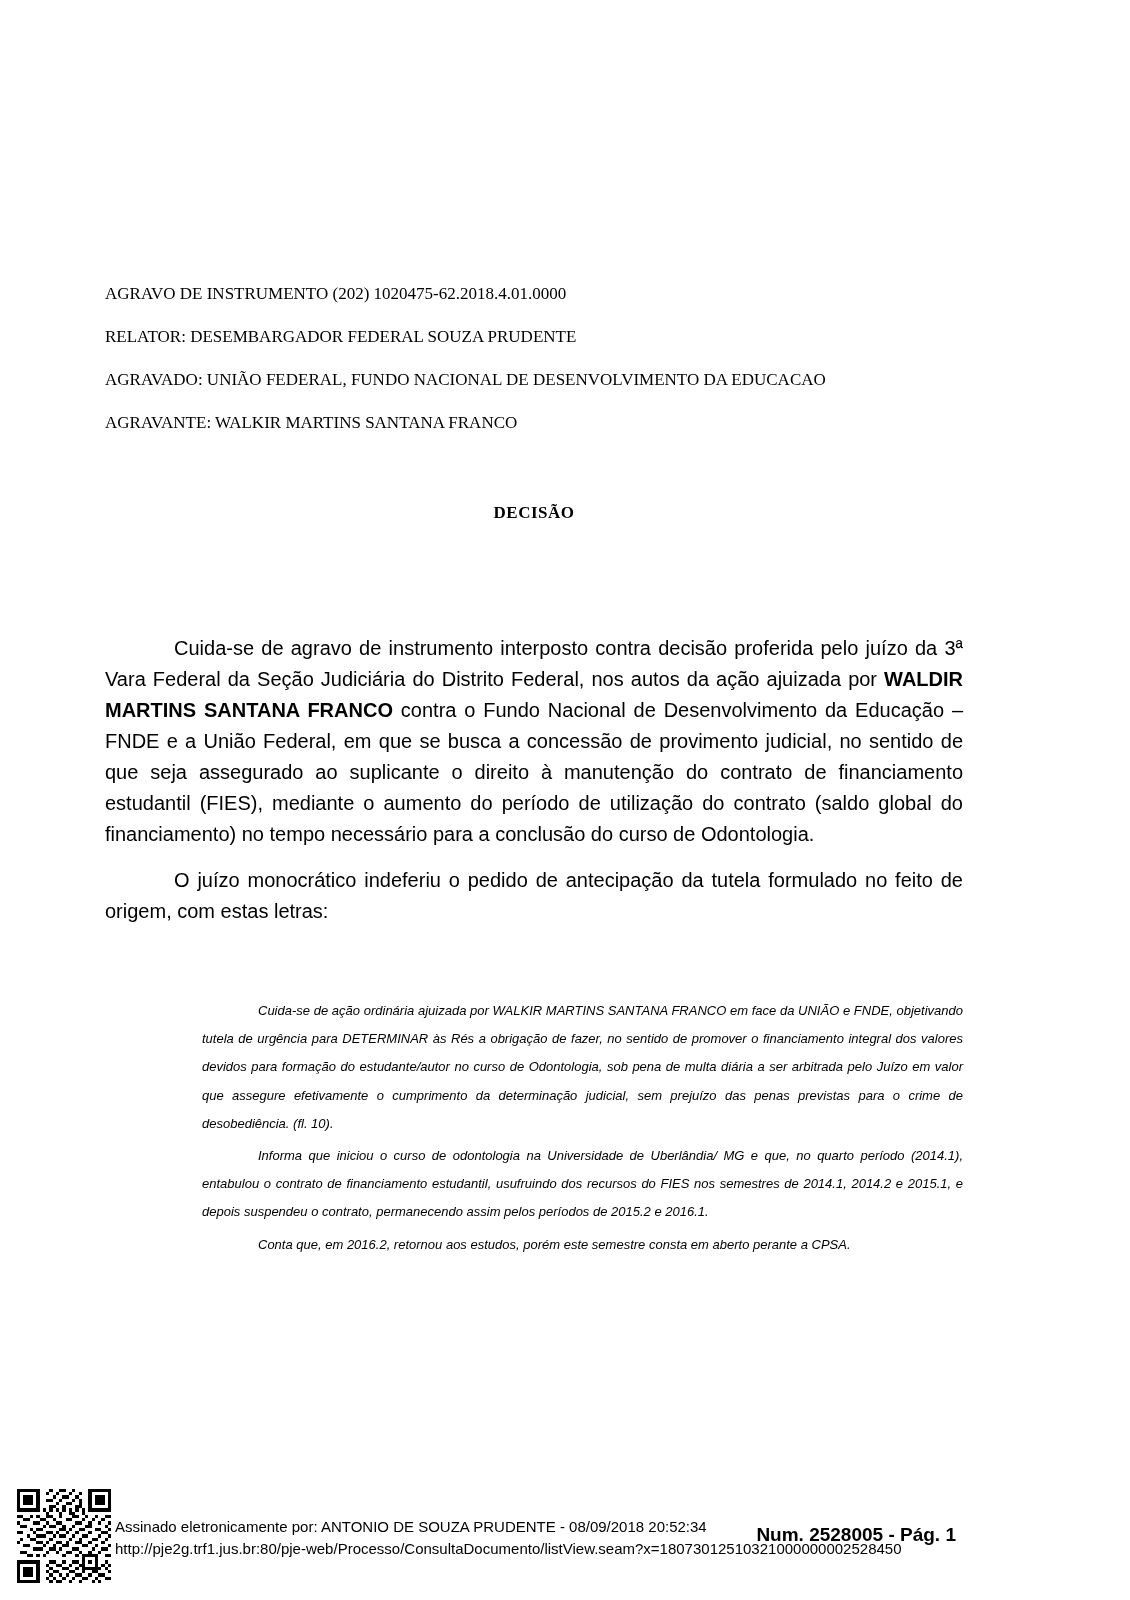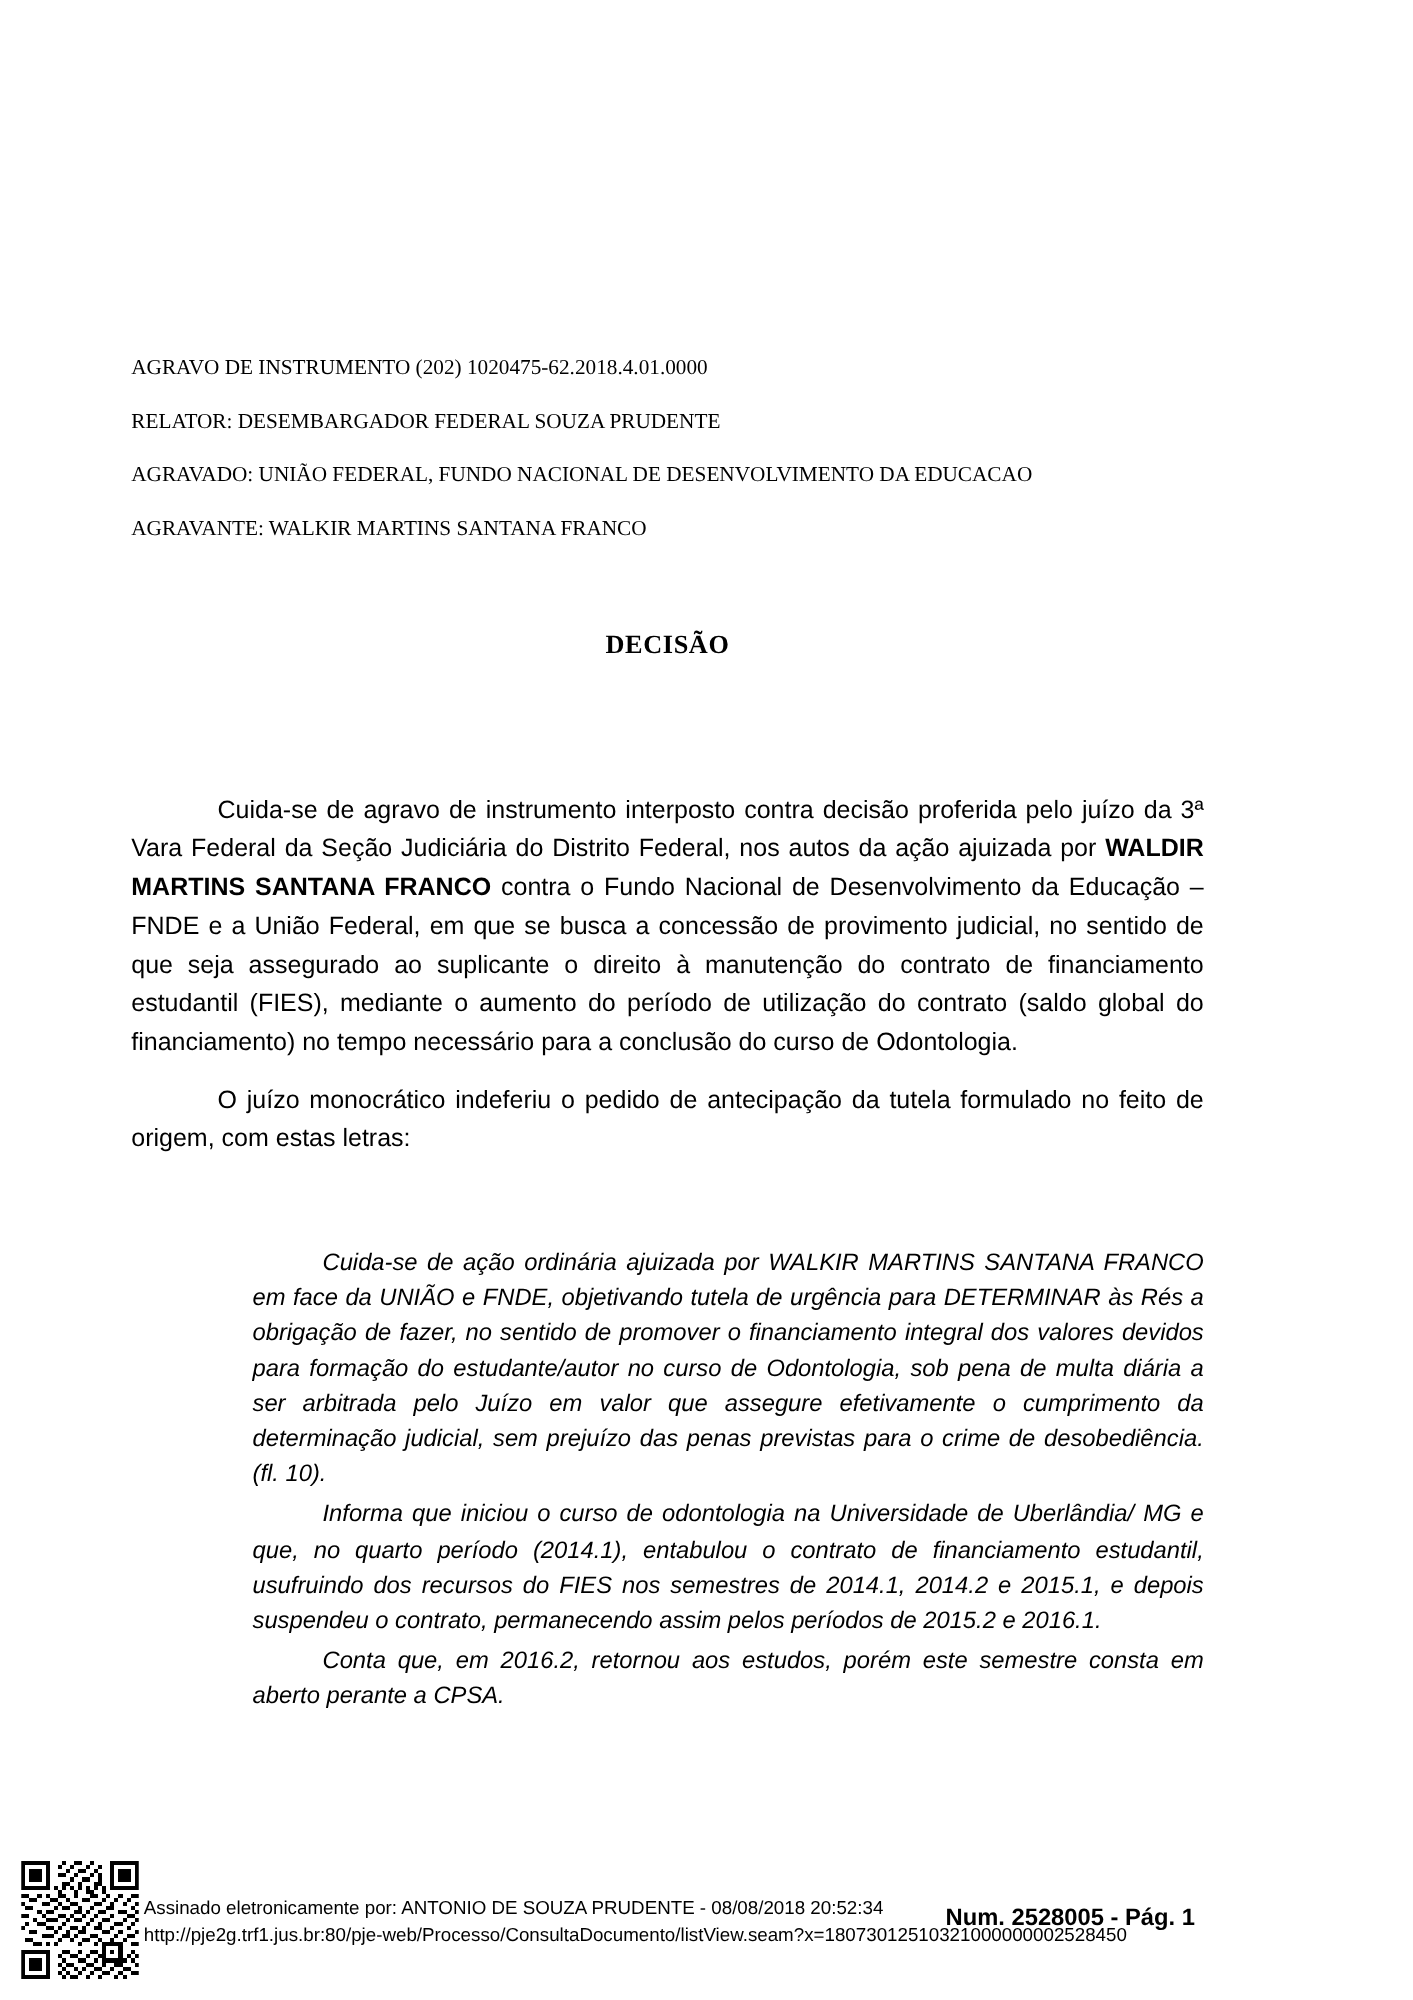--- a/index.html
+++ b/index.html
@@ -13,37 +13,37 @@
   .doc-header{
     position:absolute;left:105px;top:272px;width:860px;
     font-family:"Liberation Serif","DejaVu Serif",serif;
     font-size:17px;line-height:43px;
     white-space:nowrap;
   }
   .doc-title{
     position:absolute;left:105px;top:503px;width:858px;
     text-align:center;
     font-family:"Liberation Serif","DejaVu Serif",serif;
-    font-weight:bold;font-size:21px;letter-spacing:0.5px;
+    font-weight:bold;font-size:17px;letter-spacing:0.5px;
   }
   .body-par{
     position:absolute;left:105px;width:858px;margin:0;
     font-size:20px;line-height:31px;
     text-align:justify;text-indent:69px;
   }
   #para1{top:593px;margin-top:40px;}
   #para2{top:865px;}
   .b{font-weight:bold;}
   .quotes{
     position:absolute;left:202px;top:997px;width:761px;
   }
   .quote{
     margin:0 0 4px 0;
     font-style:italic;
-    font-size:19px;line-height:28.2px;
+    font-size:13px;line-height:28.2px;
     text-align:justify;text-indent:56px;
   }
   .footer-text{
     position:absolute;left:115px;top:1516px;
     font-size:15px;line-height:21.7px;
     white-space:nowrap;
   }
   .qr{
     position:absolute;left:17px;top:1488px;width:94px;height:96px;
   }
@@ -92,19 +92,19 @@
       <rect x="2" y="24" width="3" height="3" fill="#000"></rect>
 
     <path fill="#000" d="M10 0h1v1h-1z M13 0h2v1h-2z M17 0h1v1h-1z M9 1h1v1h-1z M12 1h1v1h-1z M16 1h1v1h-1z M19 1h1v1h-1z M11 2h1v1h-1z M14 2h2v1h-2z M18 2h1v1h-1z M9 3h2v1h-2z M13 3h1v1h-1z M17 3h1v1h-1z M19 3h1v1h-1z M12 4h1v1h-1z M15 4h2v1h-2z M19 4h1v1h-1z M10 5h2v1h-2z M14 5h1v1h-1z M18 5h2v1h-2z M8 6h1v1h-1z M10 6h1v1h-1z M12 6h1v1h-1z M14 6h1v1h-1z M16 6h1v1h-1z M18 6h1v1h-1z M20 6h1v1h-1z M9 7h1v1h-1z M13 7h1v1h-1z M16 7h2v1h-2z M20 7h1v1h-1z M6 8h1v1h-1z M6 10h1v1h-1z M6 12h1v1h-1z M6 14h1v1h-1z M6 16h1v1h-1z M6 18h1v1h-1z M6 20h1v1h-1z M0 8h2v1h-2z M4 8h1v1h-1z M9 8h2v1h-2z M13 8h1v1h-1z M17 8h2v1h-2z M21 8h1v1h-1z M24 8h1v1h-1z M27 8h2v1h-2z M2 9h2v1h-2z M7 9h2v1h-2z M11 9h1v1h-1z M15 9h2v1h-2z M20 9h1v1h-1z M23 9h1v1h-1z M26 9h1v1h-1z M0 10h1v1h-1z M5 10h1v1h-1z M9 10h1v1h-1z M12 10h2v1h-2z M18 10h2v1h-2z M22 10h1v1h-1z M25 10h1v1h-1z M28 10h1v1h-1z M1 11h2v1h-2z M8 11h1v1h-1z M10 11h2v1h-2z M14 11h1v1h-1z M17 11h1v1h-1z M21 11h2v1h-2z M27 11h1v1h-1z M4 12h1v1h-1z M7 12h1v1h-1z M13 12h2v1h-2z M16 12h1v1h-1z M19 12h2v1h-2z M24 12h2v1h-2z M28 12h1v1h-1z M0 13h2v1h-2z M5 13h1v1h-1z M9 13h2v1h-2z M12 13h1v1h-1z M15 13h1v1h-1z M18 13h1v1h-1z M22 13h1v1h-1z M26 13h2v1h-2z M3 14h1v1h-1z M7 14h2v1h-2z M11 14h1v1h-1z M13 14h2v1h-2z M17 14h1v1h-1z M20 14h2v1h-2z M25 14h1v1h-1z M28 14h1v1h-1z M1 15h1v1h-1z M4 15h2v1h-2z M10 15h1v1h-1z M16 15h1v1h-1z M19 15h1v1h-1z M23 15h2v1h-2z M27 15h1v1h-1z M0 16h1v1h-1z M7 16h1v1h-1z M9 16h1v1h-1z M12 16h2v1h-2z M15 16h1v1h-1z M18 16h2v1h-2z M22 16h1v1h-1z M26 16h1v1h-1z M2 17h2v1h-2z M8 17h1v1h-1z M11 17h1v1h-1z M14 17h2v1h-2z M20 17h2v1h-2z M24 17h1v1h-1z M28 17h1v1h-1z M5 18h1v1h-1z M7 18h1v1h-1z M10 18h2v1h-2z M13 18h1v1h-1z M17 18h2v1h-2z M23 18h1v1h-1z M26 18h2v1h-2z M1 19h2v1h-2z M9 19h1v1h-1z M12 19h1v1h-1z M15 19h2v1h-2z M19 19h1v1h-1z M22 19h1v1h-1z M25 19h1v1h-1z M3 20h2v1h-2z M8 20h1v1h-1z M14 20h1v1h-1z M18 20h1v1h-1z M27 20h2v1h-2z M10 22h2v1h-2z M14 22h1v1h-1z M17 22h2v1h-2z M21 22h1v1h-1z M24 22h1v1h-1z M27 22h1v1h-1z M9 23h1v1h-1z M12 23h2v1h-2z M16 23h1v1h-1z M19 23h2v1h-2z M23 23h1v1h-1z M26 23h1v1h-1z M28 23h1v1h-1z M10 24h1v1h-1z M14 24h2v1h-2z M18 24h1v1h-1z M21 24h2v1h-2z M25 24h1v1h-1z M27 24h1v1h-1z M9 25h1v1h-1z M11 25h2v1h-2z M16 25h2v1h-2z M20 25h1v1h-1z M23 25h2v1h-2z M28 25h1v1h-1z M10 26h1v1h-1z M13 26h1v1h-1z M15 26h1v1h-1z M18 26h2v1h-2z M22 26h1v1h-1z M25 26h2v1h-2z M9 27h1v1h-1z M11 27h1v1h-1z M14 27h1v1h-1z M17 27h1v1h-1z M20 27h2v1h-2z M24 27h1v1h-1z M27 27h2v1h-2z M10 28h1v1h-1z M12 28h2v1h-2z M16 28h1v1h-1z M19 28h1v1h-1z M23 28h1v1h-1z M25 28h1v1h-1z"></path>
 
     <rect x="20" y="20" width="5" height="5" fill="#000"></rect>
       <rect x="21" y="21" width="3" height="3" fill="#fff"></rect>
       <rect x="22" y="22" width="1" height="1" fill="#000"></rect>
   </svg>
 
   <div class="footer-text">
-    <div>Assinado eletronicamente por: ANTONIO DE SOUZA PRUDENTE - 08/08/2018 20:52:34</div>
+    <div>Assinado eletronicamente por: ANTONIO DE SOUZA PRUDENTE - 08/09/2018 20:52:34</div>
     <div>http://pje2g.trf1.jus.br:80/pje-web/Processo/ConsultaDocumento/listView.seam?x=18073012510321000000002528450</div>
   </div>
 
   <div class="page-ref">Num. 2528005 - Pág. 1</div>
 
 </div>
 
 </body></html>

